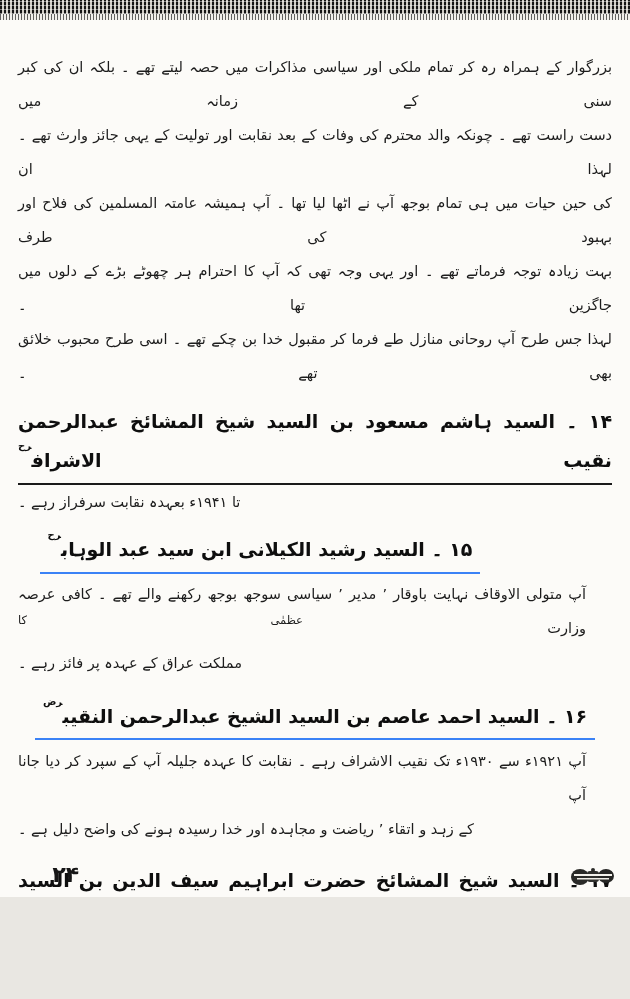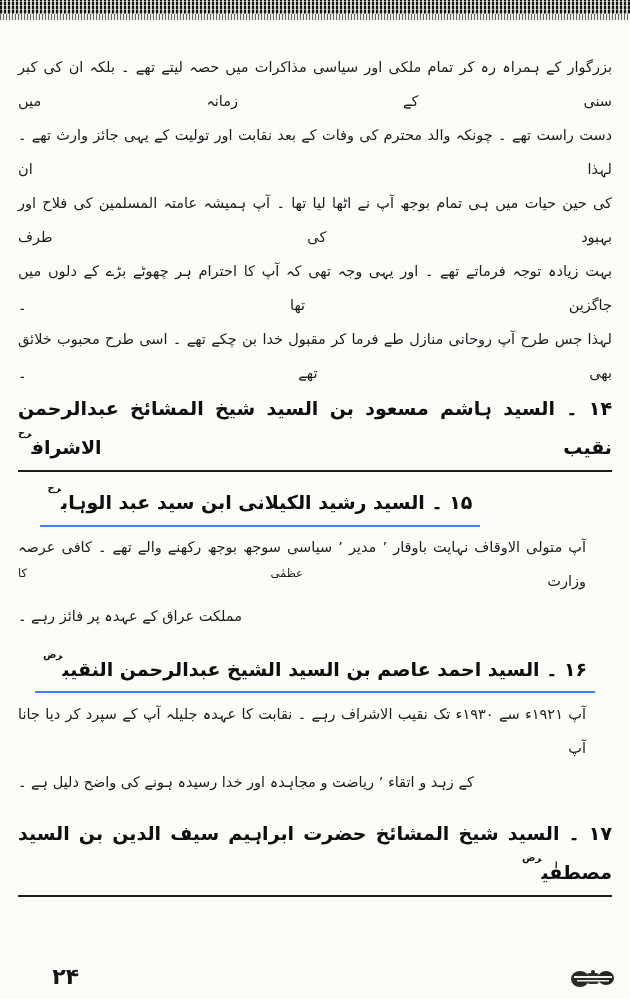--- a/index.html
+++ b/index.html
@@ -1,18 +1,18 @@
 <!DOCTYPE html>
 <html lang="ur" dir="rtl"><head>
 <meta charset="utf-8">
 <style>
   html,body { margin:0; padding:0; background:#e9e7e2; }
   .page {
     position:relative;
-    width:630px; height:999px;
+    width:630px; height:897px;
     margin:0 auto;
     background:#fcfbf8;
     overflow:hidden;
     direction:rtl;
     font-family:"DejaVu Sans", sans-serif;
     color:#1b1b1b;
   }
   
   .topband {
     position:absolute; top:0; left:0; right:0; height:14px;
@@ -50,21 +50,21 @@
   .hwrap { text-align:center; line-height:36px; }
   .h-center {
     display:inline-block;
     font-weight:bold; color:#0e0e0e; font-size:19px;
     padding:0 8px 4px 8px;
     border-bottom:2px solid #3b82f6;
   }
   .hsup { font-size:10px; position:relative; top:-11px; font-weight:bold; }
 
   .mt-p1 { margin-top:30px; }
-  .mt-h14 { }
+  .mt-h14 { margin-top:13px; }
   .mt-p14 { margin-top:12px; }
   .mt-h15 { margin-top:9px; }
   .mt-p15 { margin-top:3px; }
   .mt-h16 { margin-top:15px; }
   .mt-p16 { margin-top:4px; }
   .mt-h17 { margin-top:16px; }
 
   
   .bias-15 { padding-left:0; padding-right:110px; }
 
@@ -93,20 +93,21 @@
       <div class="tline">دست راست تھے ۔ چونکہ والد محترم کی وفات کے بعد نقابت اور تولیت کے یہی جائز وارث تھے ۔ لہذا ان</div>
       <div class="tline">کی حین حیات میں ہی تمام بوجھ آپ نے اٹھا لیا تھا ۔ آپ ہمیشہ عامتہ المسلمین کی فلاح اور بہبود کی طرف</div>
       <div class="tline">بہت زیادہ توجہ فرماتے تھے ۔ اور یہی وجہ تھی کہ آپ کا احترام ہر چھوٹے بڑے کے دلوں میں جاگزین تھا ۔</div>
       <div class="tline">لہذا جس طرح آپ روحانی منازل طے فرما کر مقبول خدا بن چکے تھے ۔ اسی طرح محبوب خلائق بھی تھے ۔</div>
     </div>
 
     <div class="h h-full mt-h14">
       <span>۱۴ ۔ السید ہاشم مسعود بن السید شیخ المشائخ عبدالرحمن نقیب الاشراف</span><sup class="hsup">رح</sup>
     </div>
     <div>
+      <div class="tline tl-left">تا ۱۹۴۱ء بعہدہ نقابت سرفراز رہے ۔</div>
     </div>
 
     <div class="hwrap bias-15 mt-h15">
       <span class="h-center"><span>۱۵ ۔ السید رشید الکیلانی ابن سید عبد الوہاب</span><sup class="hsup">رح</sup></span>
     </div>
     <div>
       <div class="tline indent mt-p15"><span>آپ متولی الاوقاف نہایت باوقار ’ مدیر ’ سیاسی سوجھ بوجھ رکھنے والے تھے ۔ کافی عرصہ وزارت</span> <span class="raised">عظمٰی کا</span></div>
       <div class="tline tl-left">مملکت عراق کے عہدہ پر فائز رہے ۔</div>
     </div>
 

